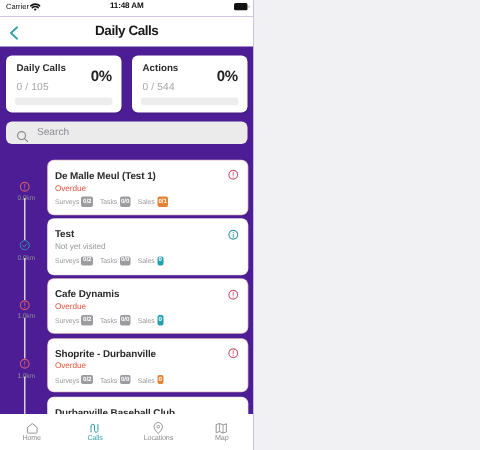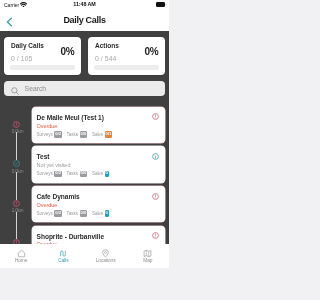--- a/index.html
+++ b/index.html
@@ -2,21 +2,21 @@
 <html><head>
 <meta charset="utf-8">
 <style>
   * { margin:0; padding:0; box-sizing:border-box; }
   html,body { width:169px; height:300px; overflow:hidden; }
   body {
     font-family:"Liberation Sans", sans-serif;
     background:#f1f1f3;
     -webkit-font-smoothing:antialiased;
   }
-  .phone { position:relative; width:169px; height:268px; background:#404040; overflow:hidden; }
+  .phone { position:relative; width:169px; height:300px; background:#4c1d95; overflow:hidden; }
 
   
   .statusbar { position:absolute; left:0; top:0; width:169px; height:11px; background:#ffffff; }
   .sb-carrier { position:absolute; left:4px; top:1.5px; font-size:5px; color:#121212; font-weight:400; letter-spacing:0;}
   .sb-wifi { position:absolute; left:19.5px; top:2.2px; line-height:0; }
   .sb-time { position:absolute; left:0; width:169px; top:1.2px; text-align:center; font-size:5.4px; font-weight:600; color:#111; letter-spacing:-.1px;}
   .sb-batt { position:absolute; right:2.5px; top:2px; line-height:0; }
 
   
   .navbar { position:absolute; left:0; top:11px; width:169px; height:20px; background:#fff; }

